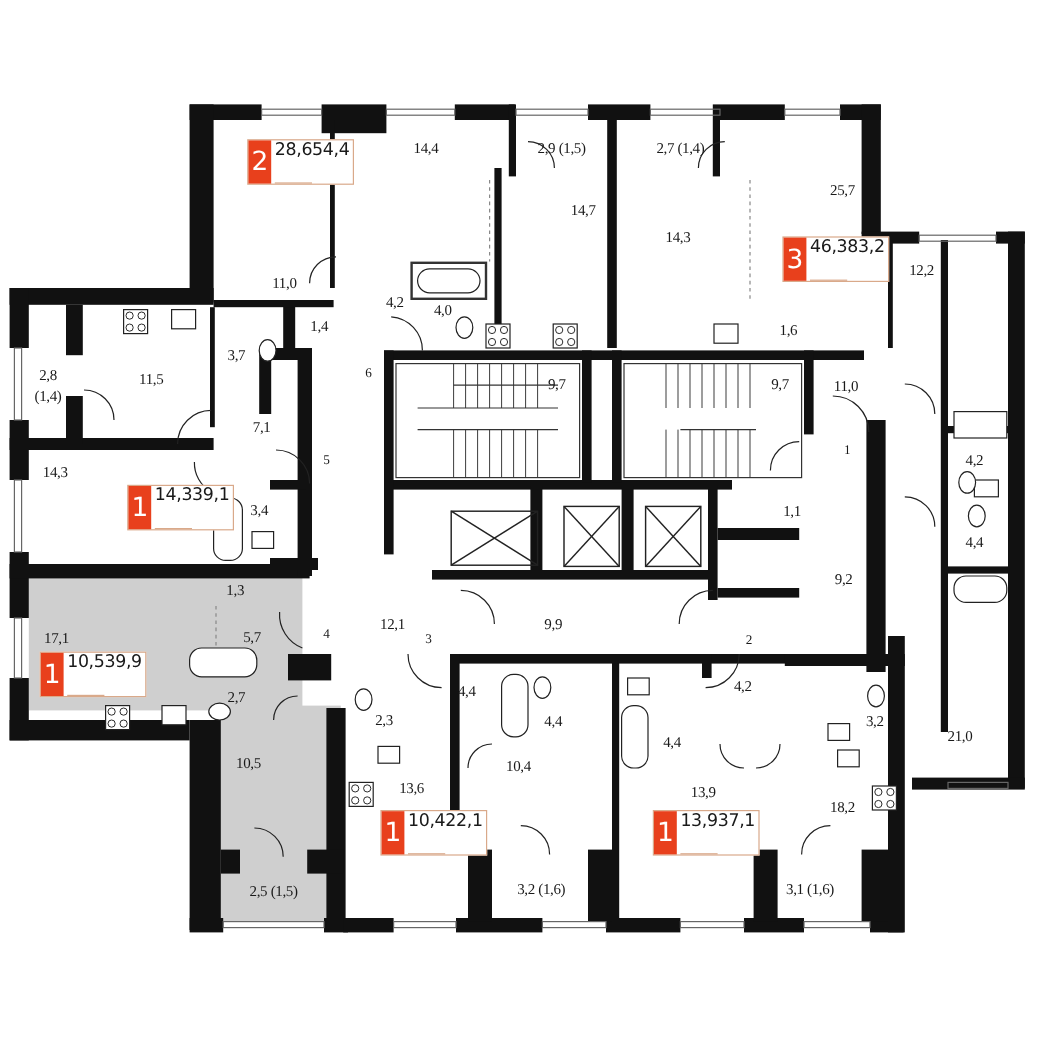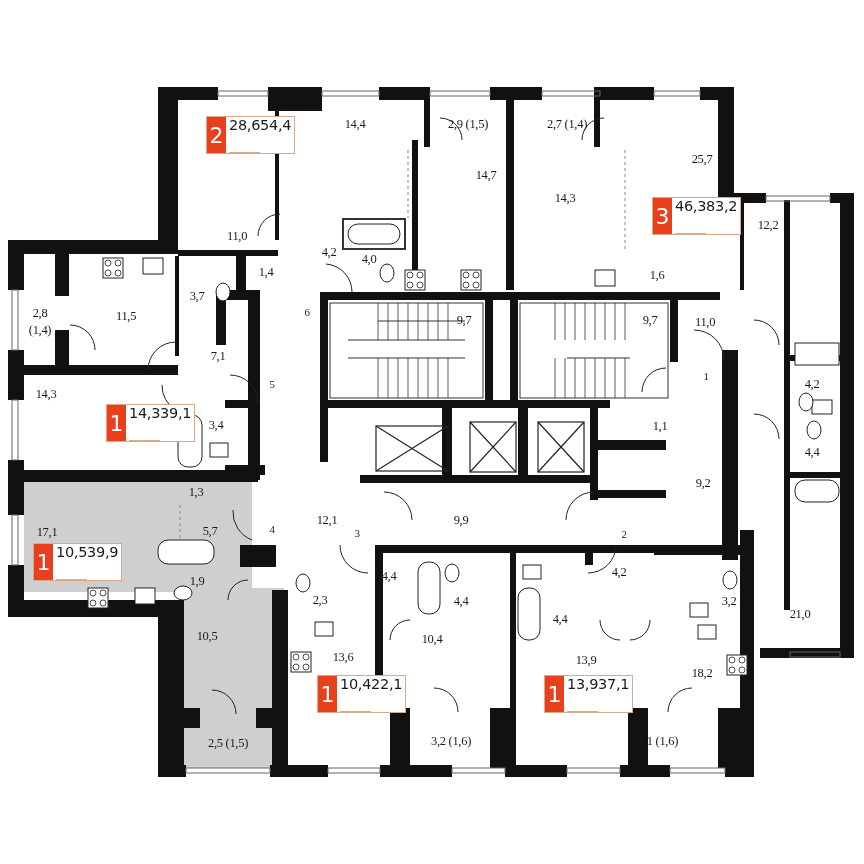--- a/index.html
+++ b/index.html
@@ -306,37 +306,37 @@
 <div class="lbl" style="left:650px;top:320px">9,7</div>
 <div class="lbl" style="left:705px;top:322px">11,0</div>
 <div class="lbl" style="left:660px;top:426px">1,1</div>
 <div class="lbl" style="left:703px;top:483px">9,2</div>
 <div class="lbl" style="left:812px;top:384px">4,2</div>
 <div class="lbl" style="left:812px;top:452px">4,4</div>
 <div class="lbl" style="left:800px;top:614px">21,0</div>
 <div class="lbl" style="left:196px;top:492px">1,3</div>
 <div class="lbl" style="left:210px;top:531px">5,7</div>
 <div class="lbl" style="left:47px;top:532px">17,1</div>
-<div class="lbl" style="left:197px;top:581px">1,9</div>
+<div class="lbl" style="left:197px;top:581px">2,7</div>
 <div class="lbl" style="left:207px;top:636px">10,5</div>
 <div class="lbl" style="left:228px;top:743px">2,5 (1,5)</div>
 <div class="lbl" style="left:327px;top:520px">12,1</div>
 <div class="lbl" style="left:461px;top:520px">9,9</div>
 <div class="lbl" style="left:389px;top:576px">4,4</div>
 <div class="lbl" style="left:461px;top:601px">4,4</div>
 <div class="lbl" style="left:560px;top:619px">4,4</div>
 <div class="lbl" style="left:619px;top:572px">4,2</div>
 <div class="lbl" style="left:320px;top:600px">2,3</div>
 <div class="lbl" style="left:729px;top:601px">3,2</div>
 <div class="lbl" style="left:343px;top:657px">13,6</div>
 <div class="lbl" style="left:432px;top:639px">10,4</div>
 <div class="lbl" style="left:586px;top:660px">13,9</div>
 <div class="lbl" style="left:702px;top:673px">18,2</div>
 <div class="lbl" style="left:451px;top:741px">3,2 (1,6)</div>
-<div class="lbl" style="left:658px;top:741px">3,1 (1,6)</div>
+<div class="lbl" style="left:675px;top:741px">3,1 (1,6)</div>
 
 <div class="lbl small" style="left:706px;top:376px">1</div>
 <div class="lbl small" style="left:624px;top:534px">2</div>
 <div class="lbl small" style="left:357px;top:533px">3</div>
 <div class="lbl small" style="left:272px;top:529px">4</div>
 <div class="lbl small" style="left:272px;top:384px">5</div>
 <div class="lbl small" style="left:307px;top:312px">6</div>
 
 <div class="badge" style="left:206px;top:116px">
   <div class="rooms">2</div>

